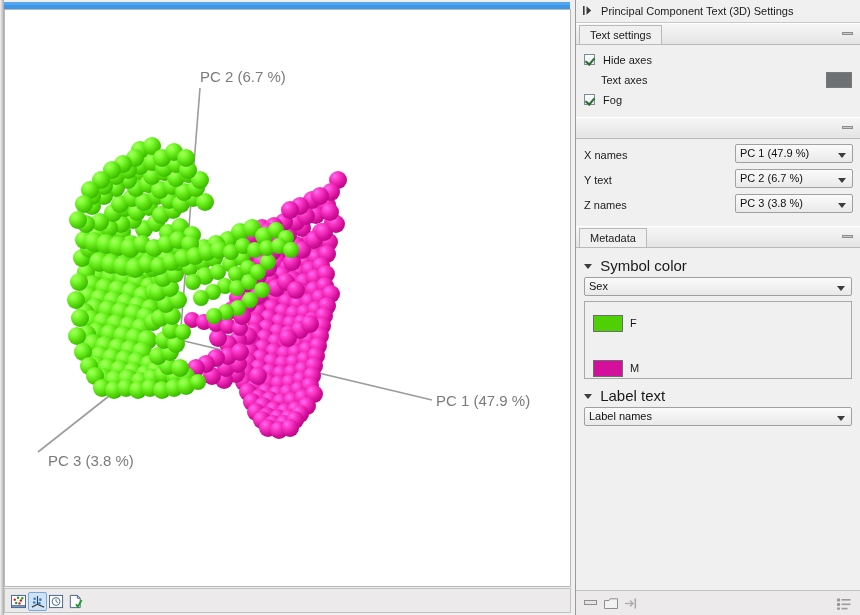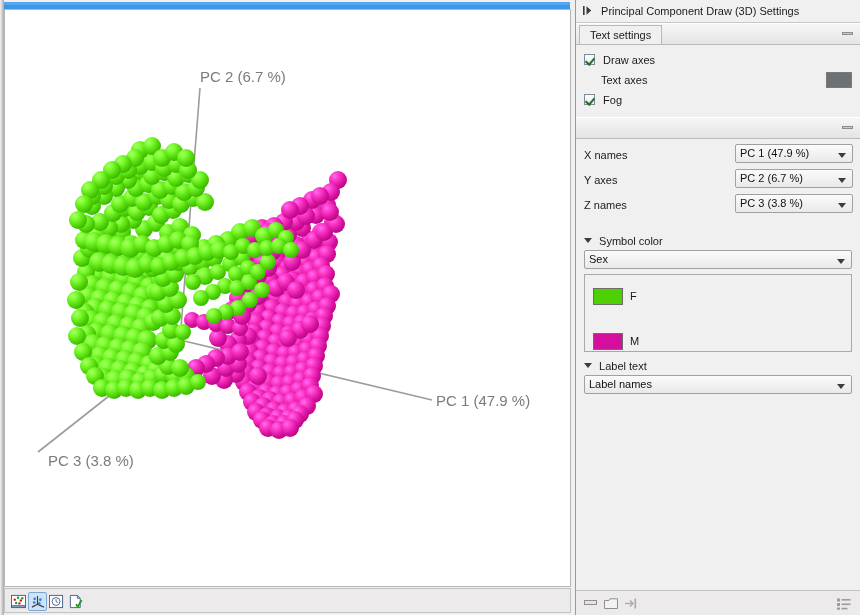--- a/index.html
+++ b/index.html
@@ -104,21 +104,21 @@
     font-size:11px;color:#101010;line-height:17px;padding-left:4px;
     white-space:nowrap;overflow:hidden;
   }
   .combo .arrow{
     position:absolute;right:6px;top:8px;width:0;height:0;
     border-left:4px solid transparent;border-right:4px solid transparent;
     border-top:5px solid #3c3c3c;
   }
   .combo-wide{left:0;right:0;width:auto;}
 
-  .disc{font-size:11px;color:#1a1a1a;margin:4px 0 3px 0;}
+  .disc{font-size:15px;color:#1a1a1a;margin:4px 0 3px 0;}
   .disc .tri{
     display:inline-block;width:0;height:0;margin-right:4px;vertical-align:2px;
     border-left:4px solid transparent;border-right:4px solid transparent;
     border-top:5px solid #3c3c3c;
   }
 
   .legend-box{
     position:relative;margin:5px 0 0 0;height:78px;
     background:#f0f0f0;border:1px solid #a9a9a9;box-sizing:border-box;
   }
@@ -622,32 +622,32 @@
 
   <div class="side">
 
     <div class="side-title">
       <span class="handle">
         <svg width="11" height="11" viewBox="0 0 11 11">
           <rect x="1" y="1" width="1.6" height="9" fill="#3a3a3a"></rect>
           <path d="M4.5 1.3 L9.2 5.5 L4.5 9.7 Z" fill="#3a3a3a"></path>
         </svg>
       </span>
-      <span>Principal Component Draw (3D) Settings</span>
+      <span>Principal Component Text (3D) Settings</span>
     </div>
 
     <div class="grp">
       <div class="grp-head">
         <div class="grp-tab">Text settings</div>
         <div class="grp-min"></div>
       </div>
       <div class="grp-body">
         <div class="row">
           <span class="chk on"></span>
-          <span class="lbl">Draw axes</span>
+          <span class="lbl">Hide axes</span>
         </div>
         <div class="row indent">
           <span class="lbl">Text axes</span>
           <span class="swatch" id="sw-text" style="background: rgb(110, 113, 116);"></span>
         </div>
         <div class="row">
           <span class="chk on"></span>
           <span class="lbl">Fog</span>
         </div>
       </div>
@@ -659,37 +659,41 @@
       </div>
       <div class="grp-body">
         <div class="field-row">
           <span class="field-lbl">X names</span>
           <div class="combo" style="left:151px;width:118px;">
             <span>PC 1 (47.9 %)</span>
             <span class="arrow"></span>
           </div>
         </div>
         <div class="field-row">
-          <span class="field-lbl">Y axes</span>
+          <span class="field-lbl">Y text</span>
           <div class="combo" style="left:151px;width:118px;">
             <span>PC 2 (6.7 %)</span>
             <span class="arrow"></span>
           </div>
         </div>
         <div class="field-row">
           <span class="field-lbl">Z names</span>
           <div class="combo" style="left:151px;width:118px;">
             <span>PC 3 (3.8 %)</span>
             <span class="arrow"></span>
           </div>
         </div>
       </div>
     </div>
 
     <div class="grp">
+      <div class="grp-head">
+        <div class="grp-tab">Metadata</div>
+        <div class="grp-min"></div>
+      </div>
       <div class="grp-body">
 
         <div class="disc">
           <span class="tri"></span>
           <span>Symbol color</span>
         </div>
         <div class="combo combo-wide" style="position:relative;height:19px;">
           <span>Sex</span>
           <span class="arrow"></span>
         </div>

